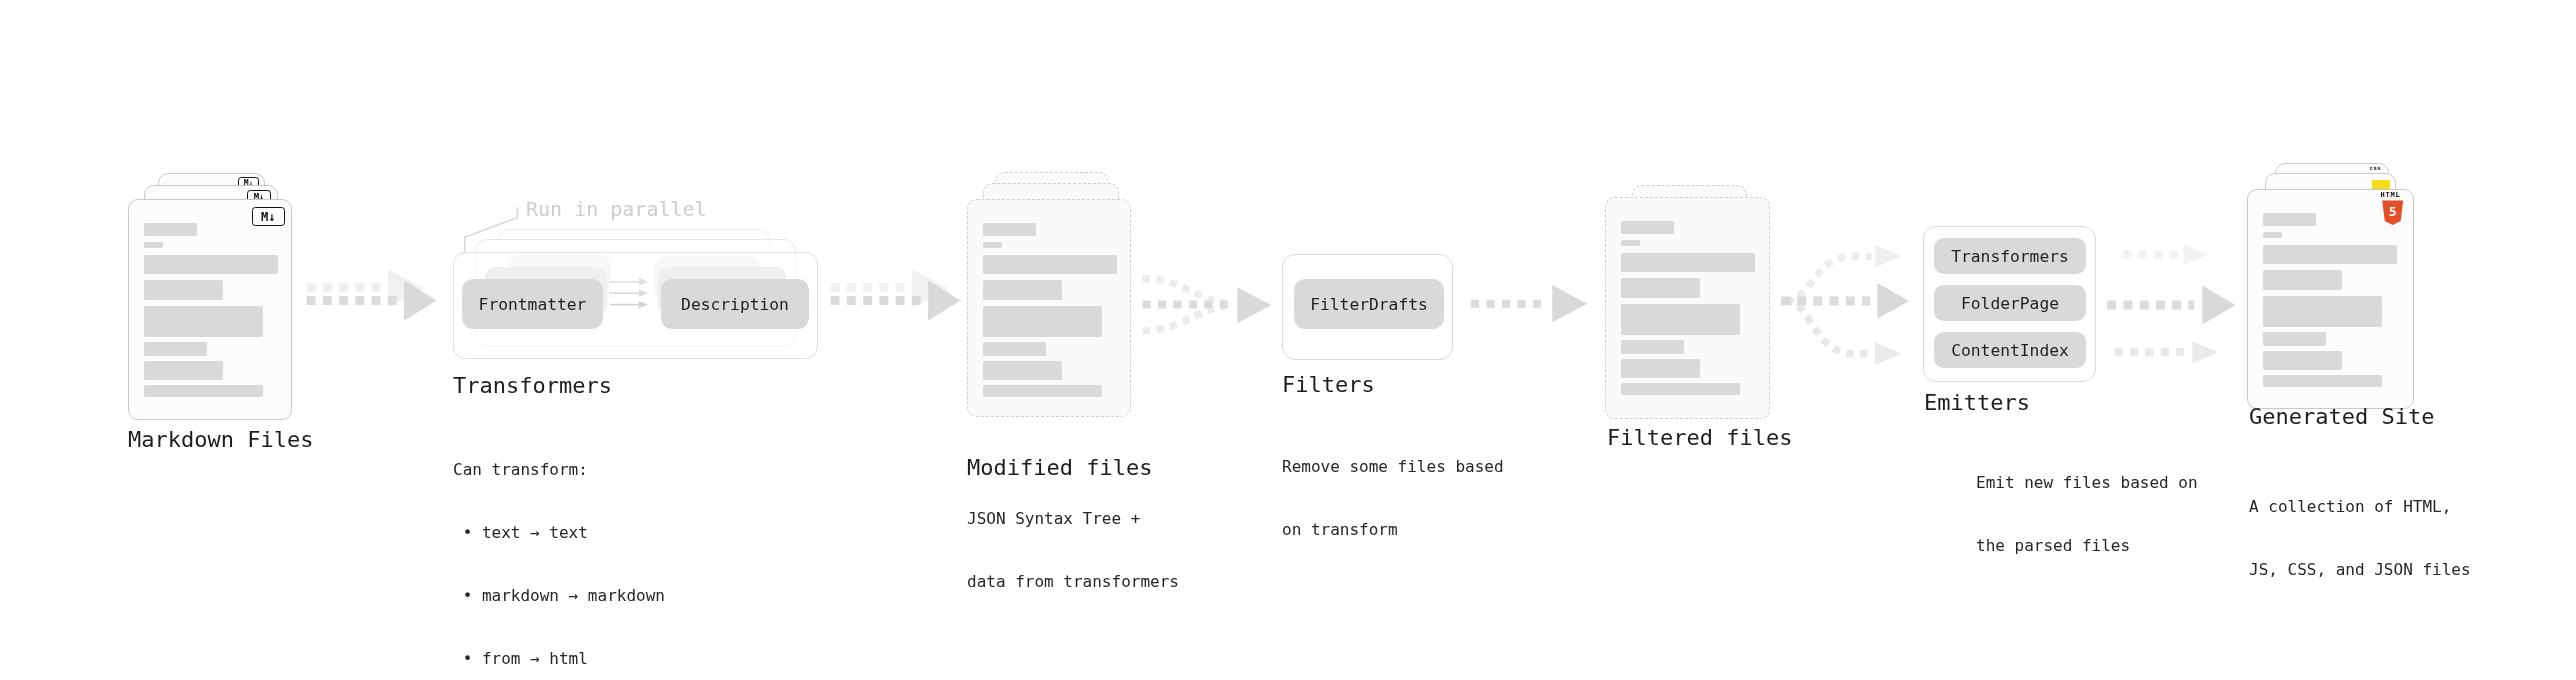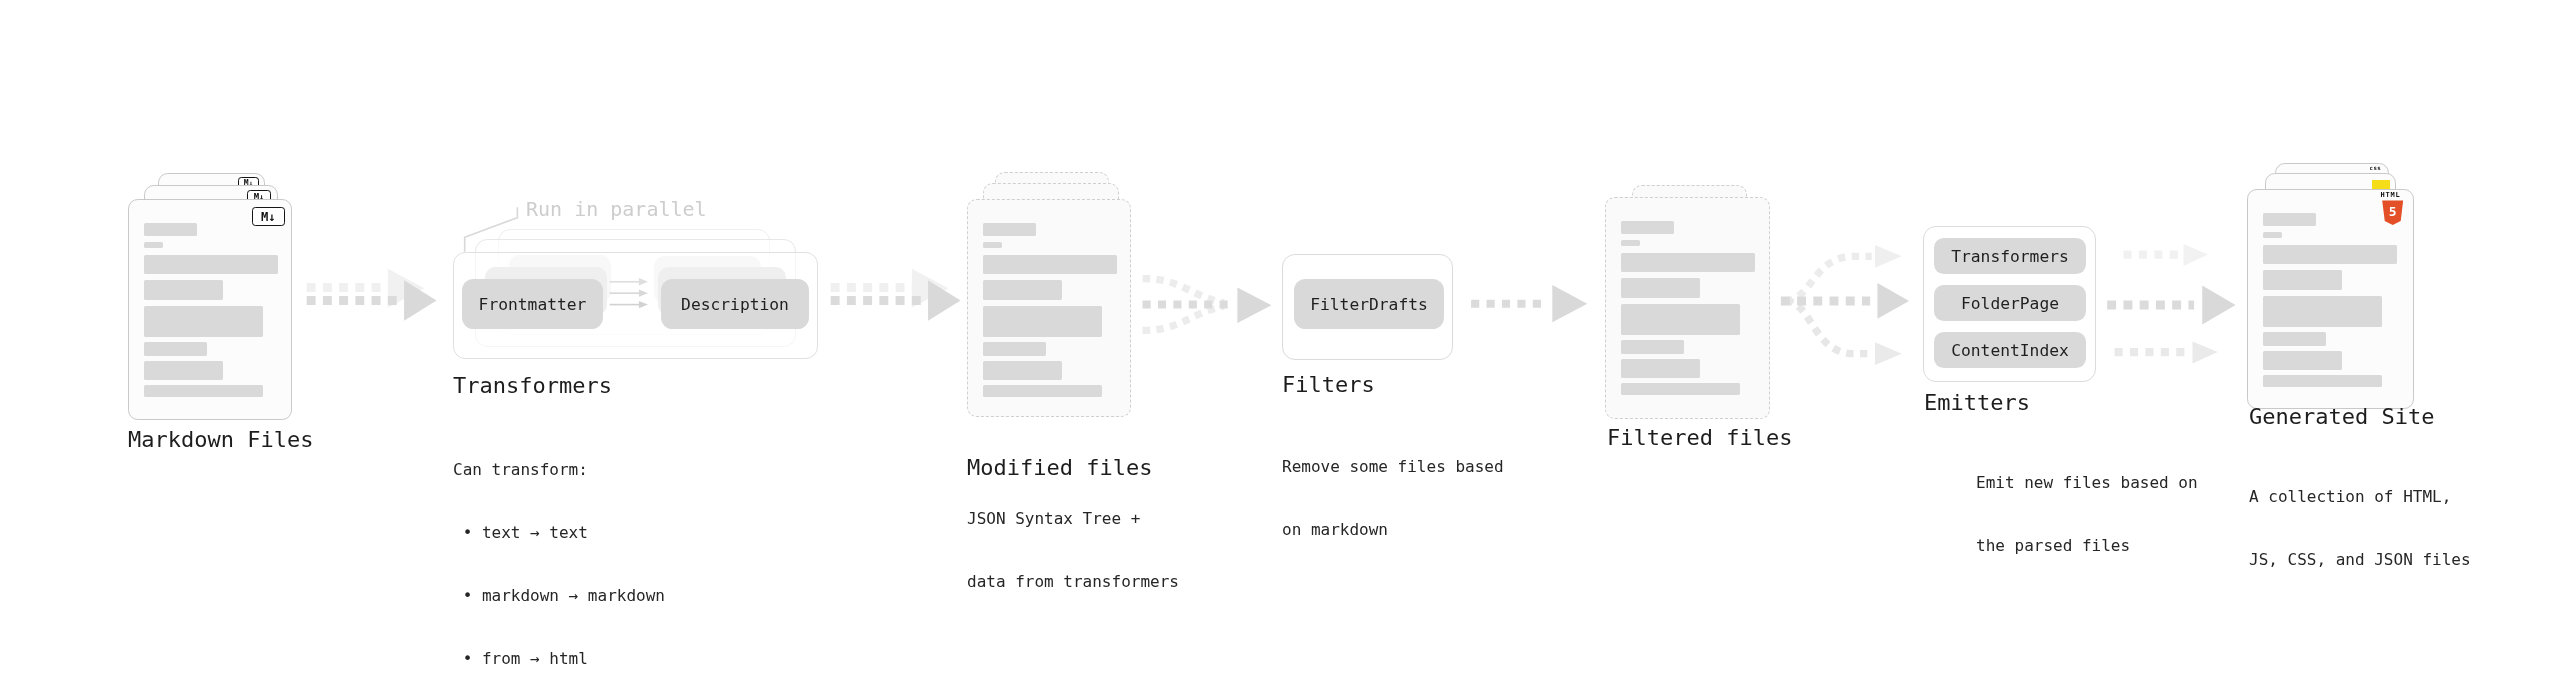--- a/index.html
+++ b/index.html
@@ -147,21 +147,21 @@
 <div class="desc" style="left:967px;top:466px;">
   <div>JSON Syntax Tree +</div>
   <div>data from transformers</div>
 </div>
 
 <div class="panel" style="left:1282px;top:254px;width:171px;height:106px;"></div>
 <div class="pill" style="left:1294px;top:279px;width:150px;height:50px;">FilterDrafts</div>
 <div class="heading" style="left:1282px;top:374px;">Filters</div>
 <div class="desc" style="left:1282px;top:414px;">
   <div>Remove some files based</div>
-  <div>on markdown</div>
+  <div>on transform</div>
 </div>
 
 <div class="doc-card dashed" style="left:1632px;top:185px;width:115px;height:98px;"></div>
 <div class="doc-card dashed" style="left:1605px;top:197px;width:165px;height:222px;">
     <div class="bar" style="left: 14.6px; top: 23px; width: 53px; height: 13px;"></div>
     <div class="bar" style="left: 14.6px; top: 42px; width: 19.5px; height: 5.7px;"></div>
     <div class="bar" style="left: 14.6px; top: 55px; width: 134px; height: 18.7px;"></div>
     <div class="bar" style="left: 14.6px; top: 80px; width: 79px; height: 19.5px;"></div>
     <div class="bar" style="left: 14.6px; top: 106px; width: 119px; height: 31px;"></div>
     <div class="bar" style="left: 14.6px; top: 142px; width: 63px; height: 14px;"></div>
@@ -199,17 +199,17 @@
 <div class="bar" style="left: 14.6px; top: 23px; width: 53px; height: 13px;"></div>
     <div class="bar" style="left: 14.6px; top: 42px; width: 19.5px; height: 5.7px;"></div>
     <div class="bar" style="left: 14.6px; top: 55px; width: 134px; height: 18.7px;"></div>
     <div class="bar" style="left: 14.6px; top: 80px; width: 79px; height: 19.5px;"></div>
     <div class="bar" style="left: 14.6px; top: 106px; width: 119px; height: 31px;"></div>
     <div class="bar" style="left: 14.6px; top: 142px; width: 63px; height: 14px;"></div>
     <div class="bar" style="left: 14.6px; top: 161px; width: 79px; height: 18.7px;"></div>
     <div class="bar" style="left: 14.6px; top: 185px; width: 119px; height: 12.2px;"></div>
   </div>
 <div class="heading" style="left:2249px;top:406px;">Generated Site</div>
-<div class="desc" style="left:2249px;top:444px;">
+<div class="desc" style="left:2249px;top:454px;">
   <div>A collection of HTML,</div>
   <div>JS, CSS, and JSON files</div>
 </div>
 
 
 </body></html>

